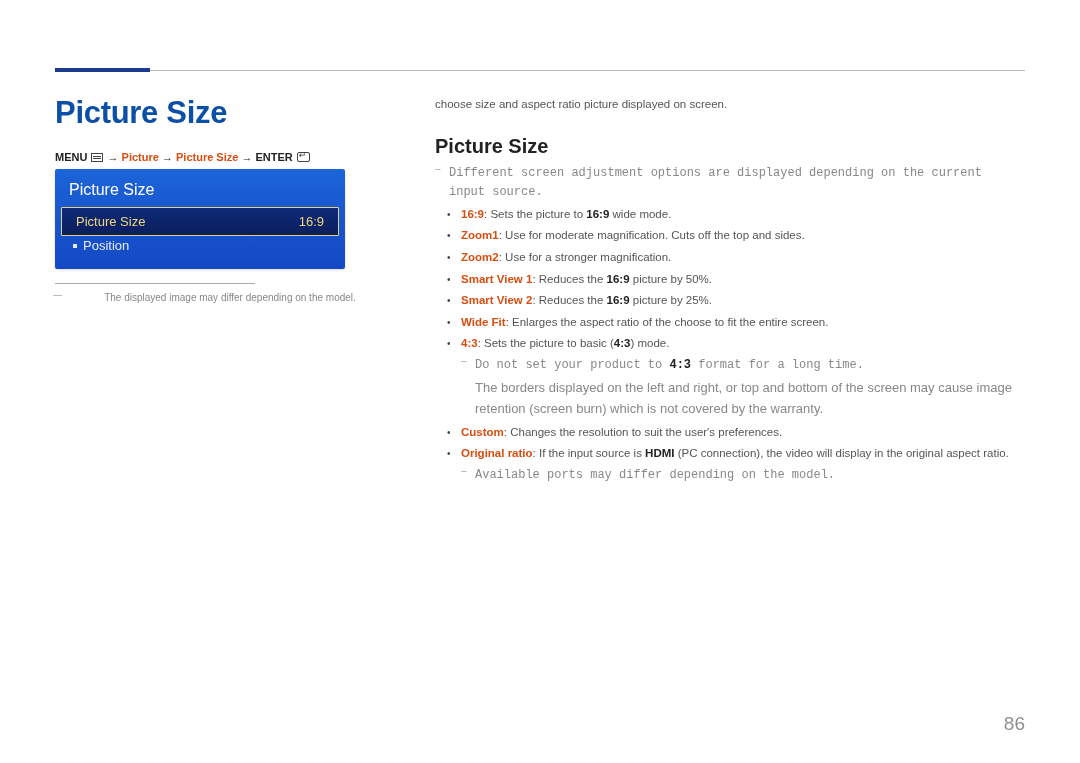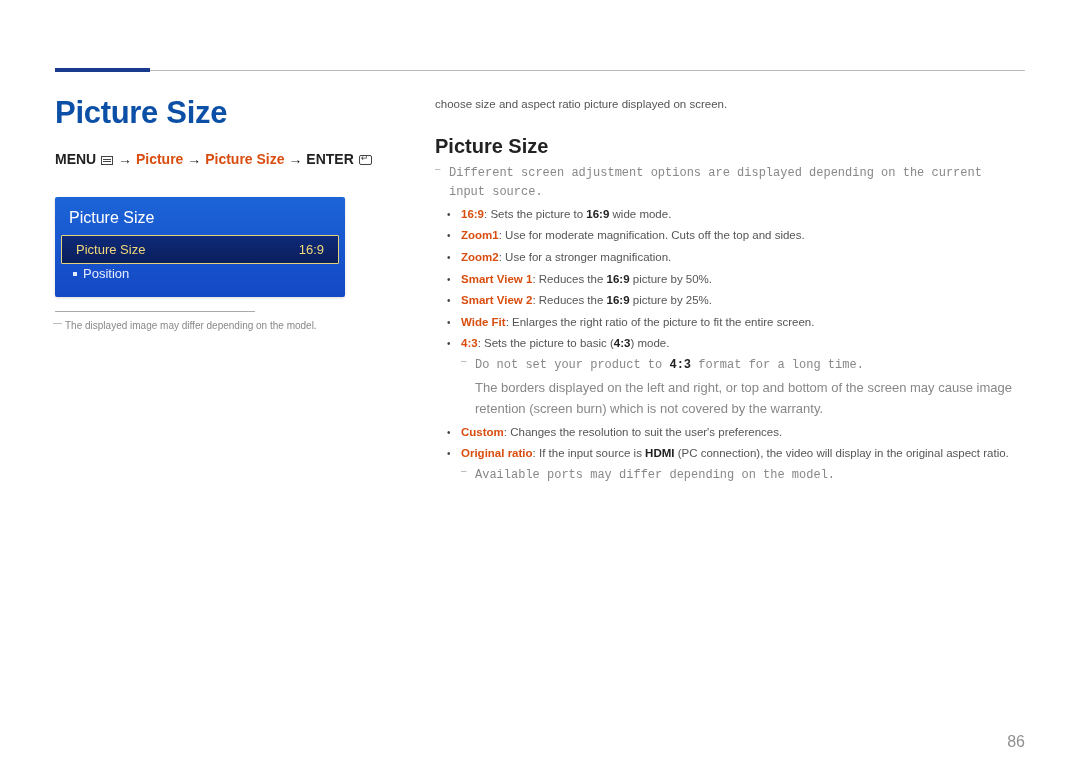--- a/index.html
+++ b/index.html
@@ -47,23 +47,23 @@
     color: #555;
   }
   .h1 {
     font-size: 31px;
     font-weight: 600;
     color: #0b4fa6;
     letter-spacing: -0.3px;
     margin-bottom: 20px;
   }
   .breadcrumb {
-    font-size: 14px;
+    font-size: 11px;
     font-weight: 700;
-    margin-bottom: 30px;
+    margin-bottom: 6px;
     color: #222;
   }
   .breadcrumb .hl { color: #d94d0f; }
   .breadcrumb .ic {
     display: inline-block;
     font-weight: 400;
     vertical-align: -1px;
   }
   .menu-ic {
     display: inline-block;
@@ -144,20 +144,21 @@
     height: 1px;
     background: #aaa;
     margin: 10px 0 6px 0;
   }
   .footnote {
     font-size: 10px;
     color: #888;
     line-height: 1.5;
     position: relative;
     padding-left: 10px;
+    text-align: center;
   }
   .footnote::before {
     content: "―";
     position: absolute;
     left: -2px;
     top: -1px;
     font-size: 9px;
     color: #999;
   }
   .right-col p {
@@ -210,23 +211,23 @@
   .rb { font-weight: 700; color: #d94d0f; }
   .sub-body {
     color:#888;
     font-size:13px;
     margin-left:40px;
     line-height:1.6;
     margin-bottom:3px;
   }
   .page-num {
     position: absolute;
-    bottom: 12px;
+    bottom: 28px;
     right: 55px;
-    font-size: 16px;
+    font-size: 19px;
     color: #909090;
     font-weight: 300;
   }
 </style>
 </head>
 <body>
 
 <div class="page">
   <div class="top-rule"></div>
   <div class="top-marker"></div>
@@ -278,21 +279,21 @@
         <li>
           <span class="rb">Zoom2</span><span>: Use for a stronger magnification.</span>
         </li>
         <li>
           <span class="rb">Smart View 1</span><span>: Reduces the </span><span class="tb">16:9</span><span> picture by 50%.</span>
         </li>
         <li>
           <span class="rb">Smart View 2</span><span>: Reduces the </span><span class="tb">16:9</span><span> picture by 25%.</span>
         </li>
         <li>
-          <span class="rb">Wide Fit</span><span>: Enlarges the right ratio of the picture to fit the entire screen.</span>
+          <span class="rb">Wide Fit</span><span>: Enlarges the aspect ratio of the choose to fit the entire screen.</span>
         </li>
         <li>
           <span class="rb">4:3</span><span>: Sets the picture to basic (</span><span class="tb">4:3</span><span>) mode.</span>
         </li>
       </ul>
 
       <div class="note indent2">
         <span>Do not set your product to </span><span class="tb">4:3</span><span> format for a long time.</span>
       </div>
       <div class="sub-body">The borders displayed on the left and right, or top and bottom of the screen may cause image retention (screen burn) which is not covered by the warranty.</div>

